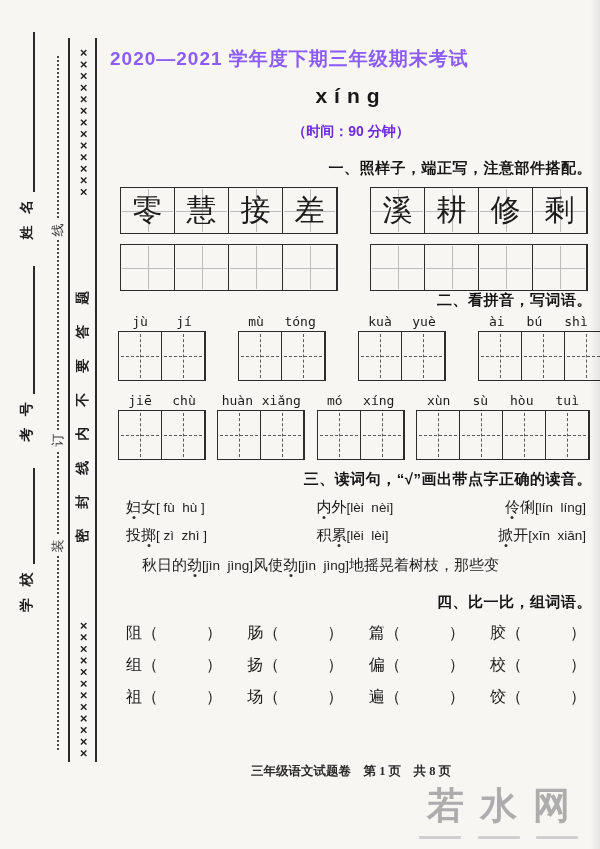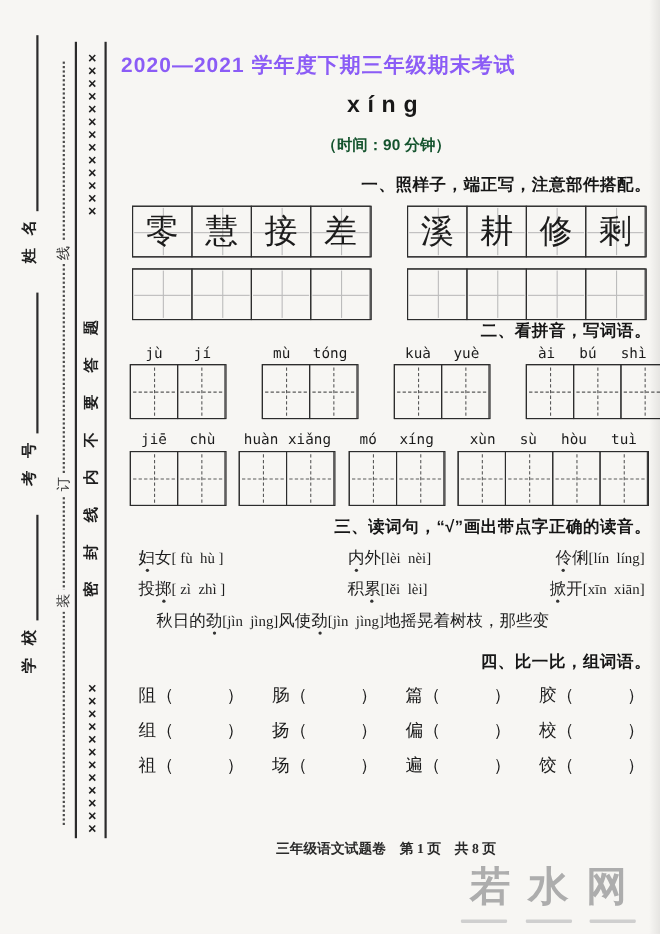--- a/index.html
+++ b/index.html
@@ -33,21 +33,21 @@
     font-size:14px;font-weight:bold;white-space:nowrap;color:#1e1e1e;
   }
   .mitem{display:flex;align-items:center;}
   .mlabel{letter-spacing:4px;font-family:"Liberation Serif",serif;}
   .mline{display:inline-block;height:14px;border-bottom:2px solid #2b2b2b;margin-left:4px;}
   .mline.l1{width:96px;}.mline.l2{width:128px;}.mline.l3{width:160px;}
   
   .content{position:absolute;left:110px;top:0;width:482px;}
   .t1{margin-top:46px;font-size:19px;font-weight:bold;letter-spacing:1px;color:#8b5cf6;}
   .t2{margin-top:12px;text-align:center;font-size:21px;font-weight:bold;letter-spacing:7px;color:#181818;}
-  .time{margin-top:15px;text-align:center;font-size:14px;font-weight:bold;color:#14532d;}
+  .time{margin-top:15px;text-align:center;font-size:14px;font-weight:bold;color:#6d28d9;}
   .shead{font-size:15px;font-weight:bold;color:#161616;letter-spacing:0.5px;text-align:right;}
   .shead.h1{margin-top:18px;}
   .shead.h2{}
   .shead.h3{margin-top:10px;}
   .shead.h4{margin-top:12px;}
   
   .s1row{display:flex;justify-content:space-between;padding:0 4px 0 10px;}
   .s1row.ex{margin-top:9px;}
   .s1row.empty{margin-top:10px;}
   .s1group{display:flex;border:1px solid #2c2c2c;}
@@ -63,21 +63,21 @@
   .s2group{display:flex;flex-direction:column;}
   .pys{display:flex;justify-content:space-around;font-family:"DejaVu Sans Mono",monospace;
        font-size:13px;color:#1b1b1b;margin-bottom:2px;white-space:nowrap;}
   .cells{display:flex;border:1px solid #2c2c2c;}
   .c2{width:42px;height:48px;border:1px solid #2c2c2c;margin:-1px 0 -1px -1px;position:relative;}
   .c2::before{content:"";position:absolute;left:2px;right:2px;top:50%;border-top:1px dashed #5a5a5a;}
   .c2::after{content:"";position:absolute;top:2px;bottom:2px;left:50%;border-left:1px dashed #5a5a5a;}
   
   .s3row{display:flex;justify-content:space-between;padding:0 6px 0 16px;margin-top:9px;
          font-family:"Liberation Serif",serif;font-size:15px;color:#1d1d1d;}
-  .reading{font-family:Liberation Serif, serif;font-size:13.5px;white-space:pre;}
+  .reading{font-family:Liberation Sans, sans-serif;font-size:13.5px;white-space:pre;}
   .dotted{position:relative;}
   .dotted::after{content:"";position:absolute;left:50%;bottom:-4px;width:3px;height:3px;
     background:#333;border-radius:50%;transform:translateX(-50%);}
   .sentence{margin-top:5px;padding:0 2px 0 2px;font-family:"Liberation Serif",serif;
     font-size:15px;line-height:30px;color:#1d1d1d;}
   .sentence .indent{display:inline-block;width:30px;}
   
   .s4row{display:flex;justify-content:space-between;padding:0 6px 0 16px;margin-top:11px;
     font-family:"Liberation Serif",serif;font-size:16px;color:#1d1d1d;white-space:nowrap;}
   

